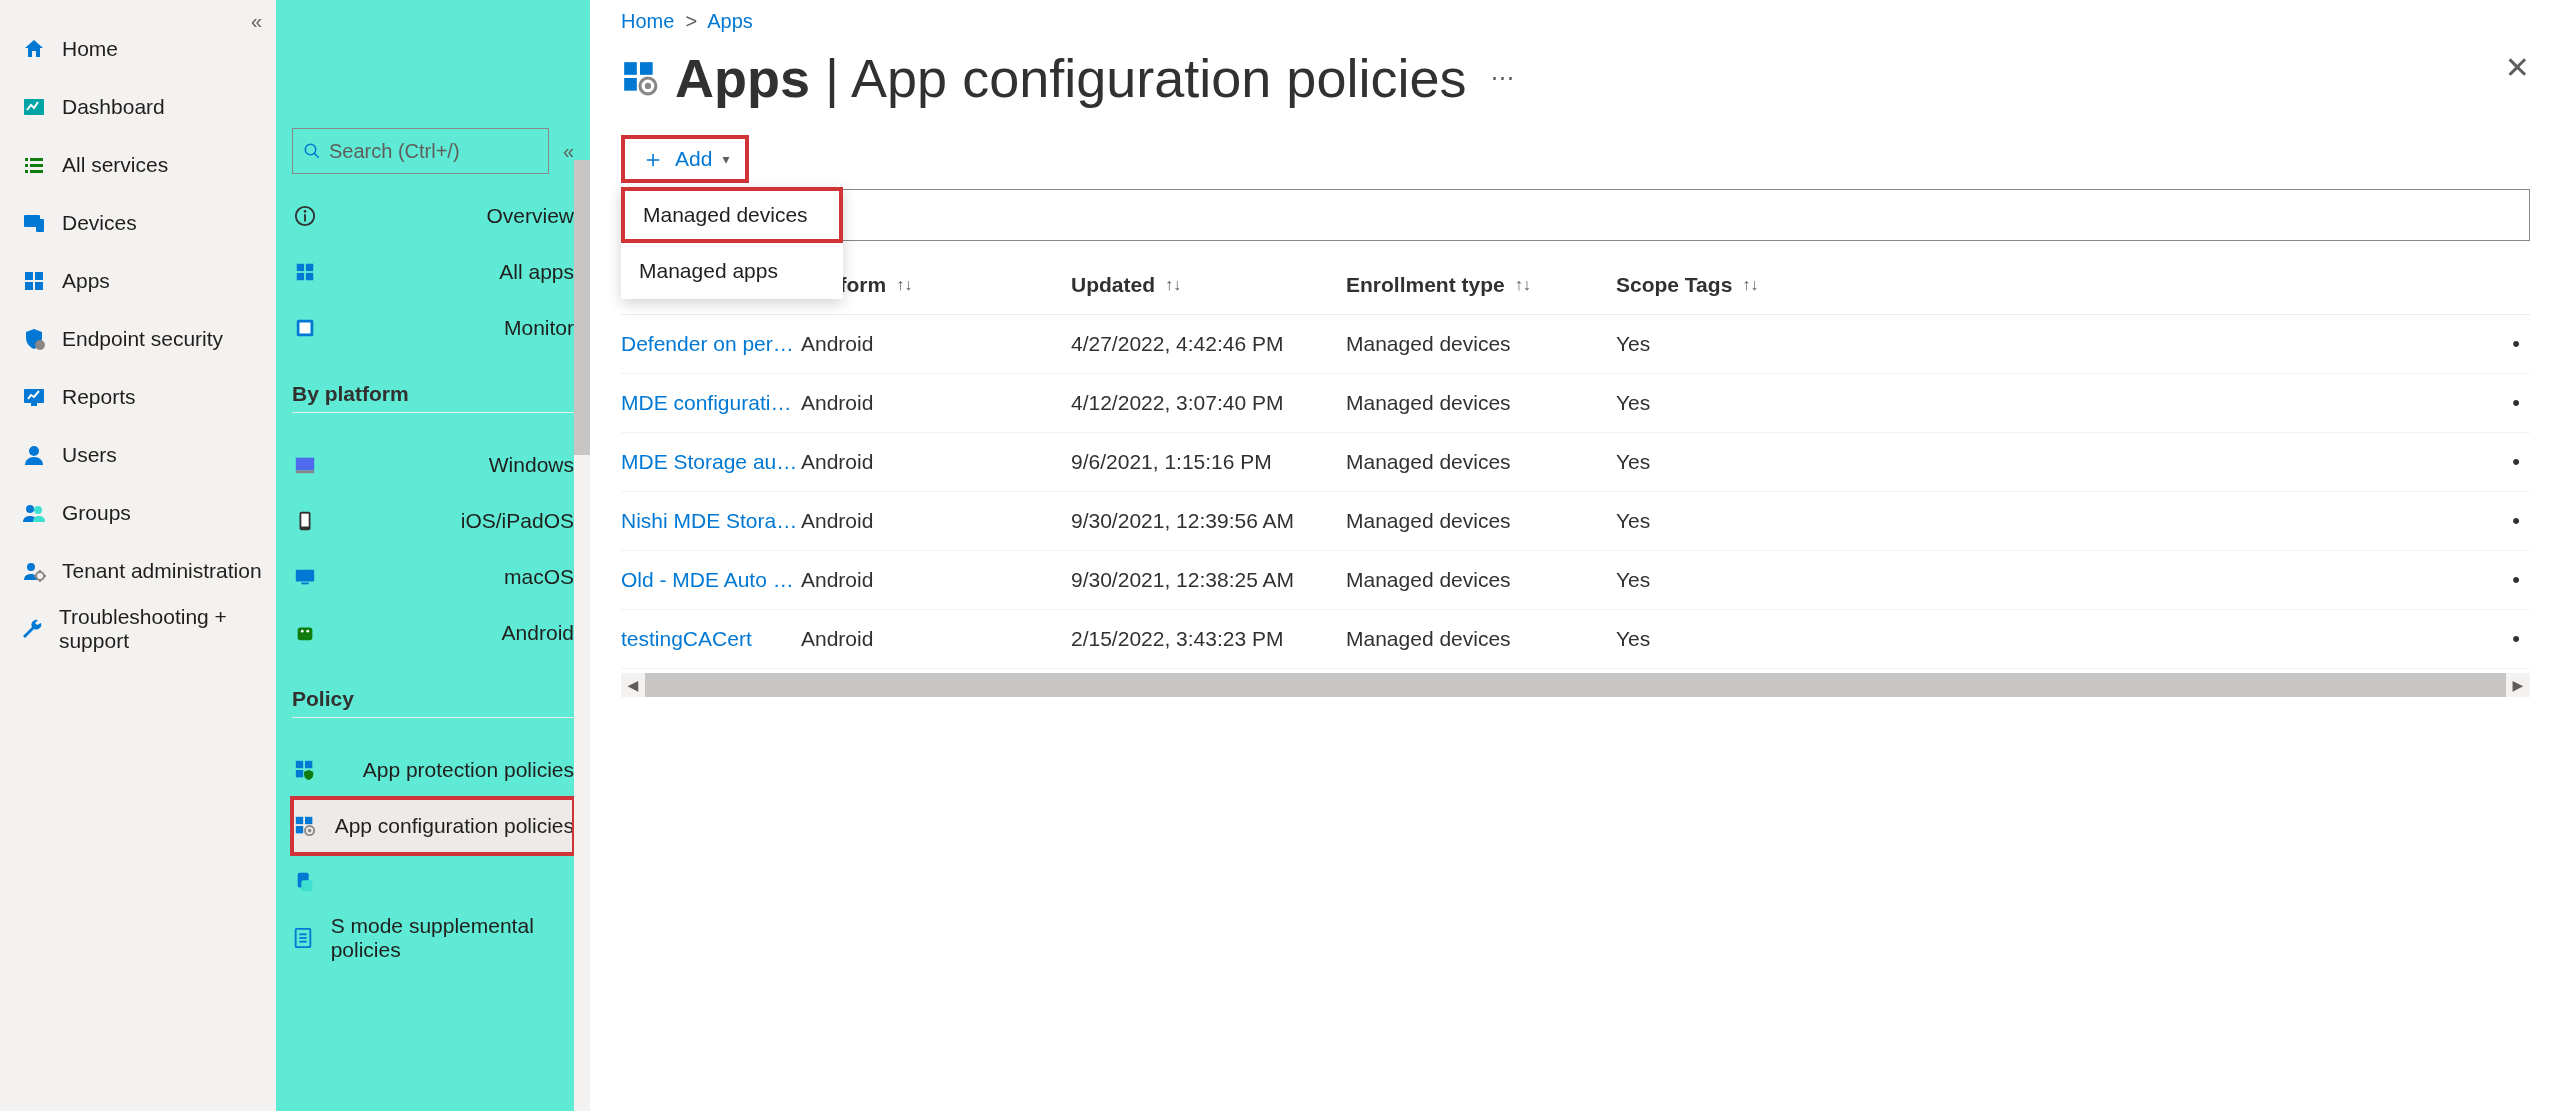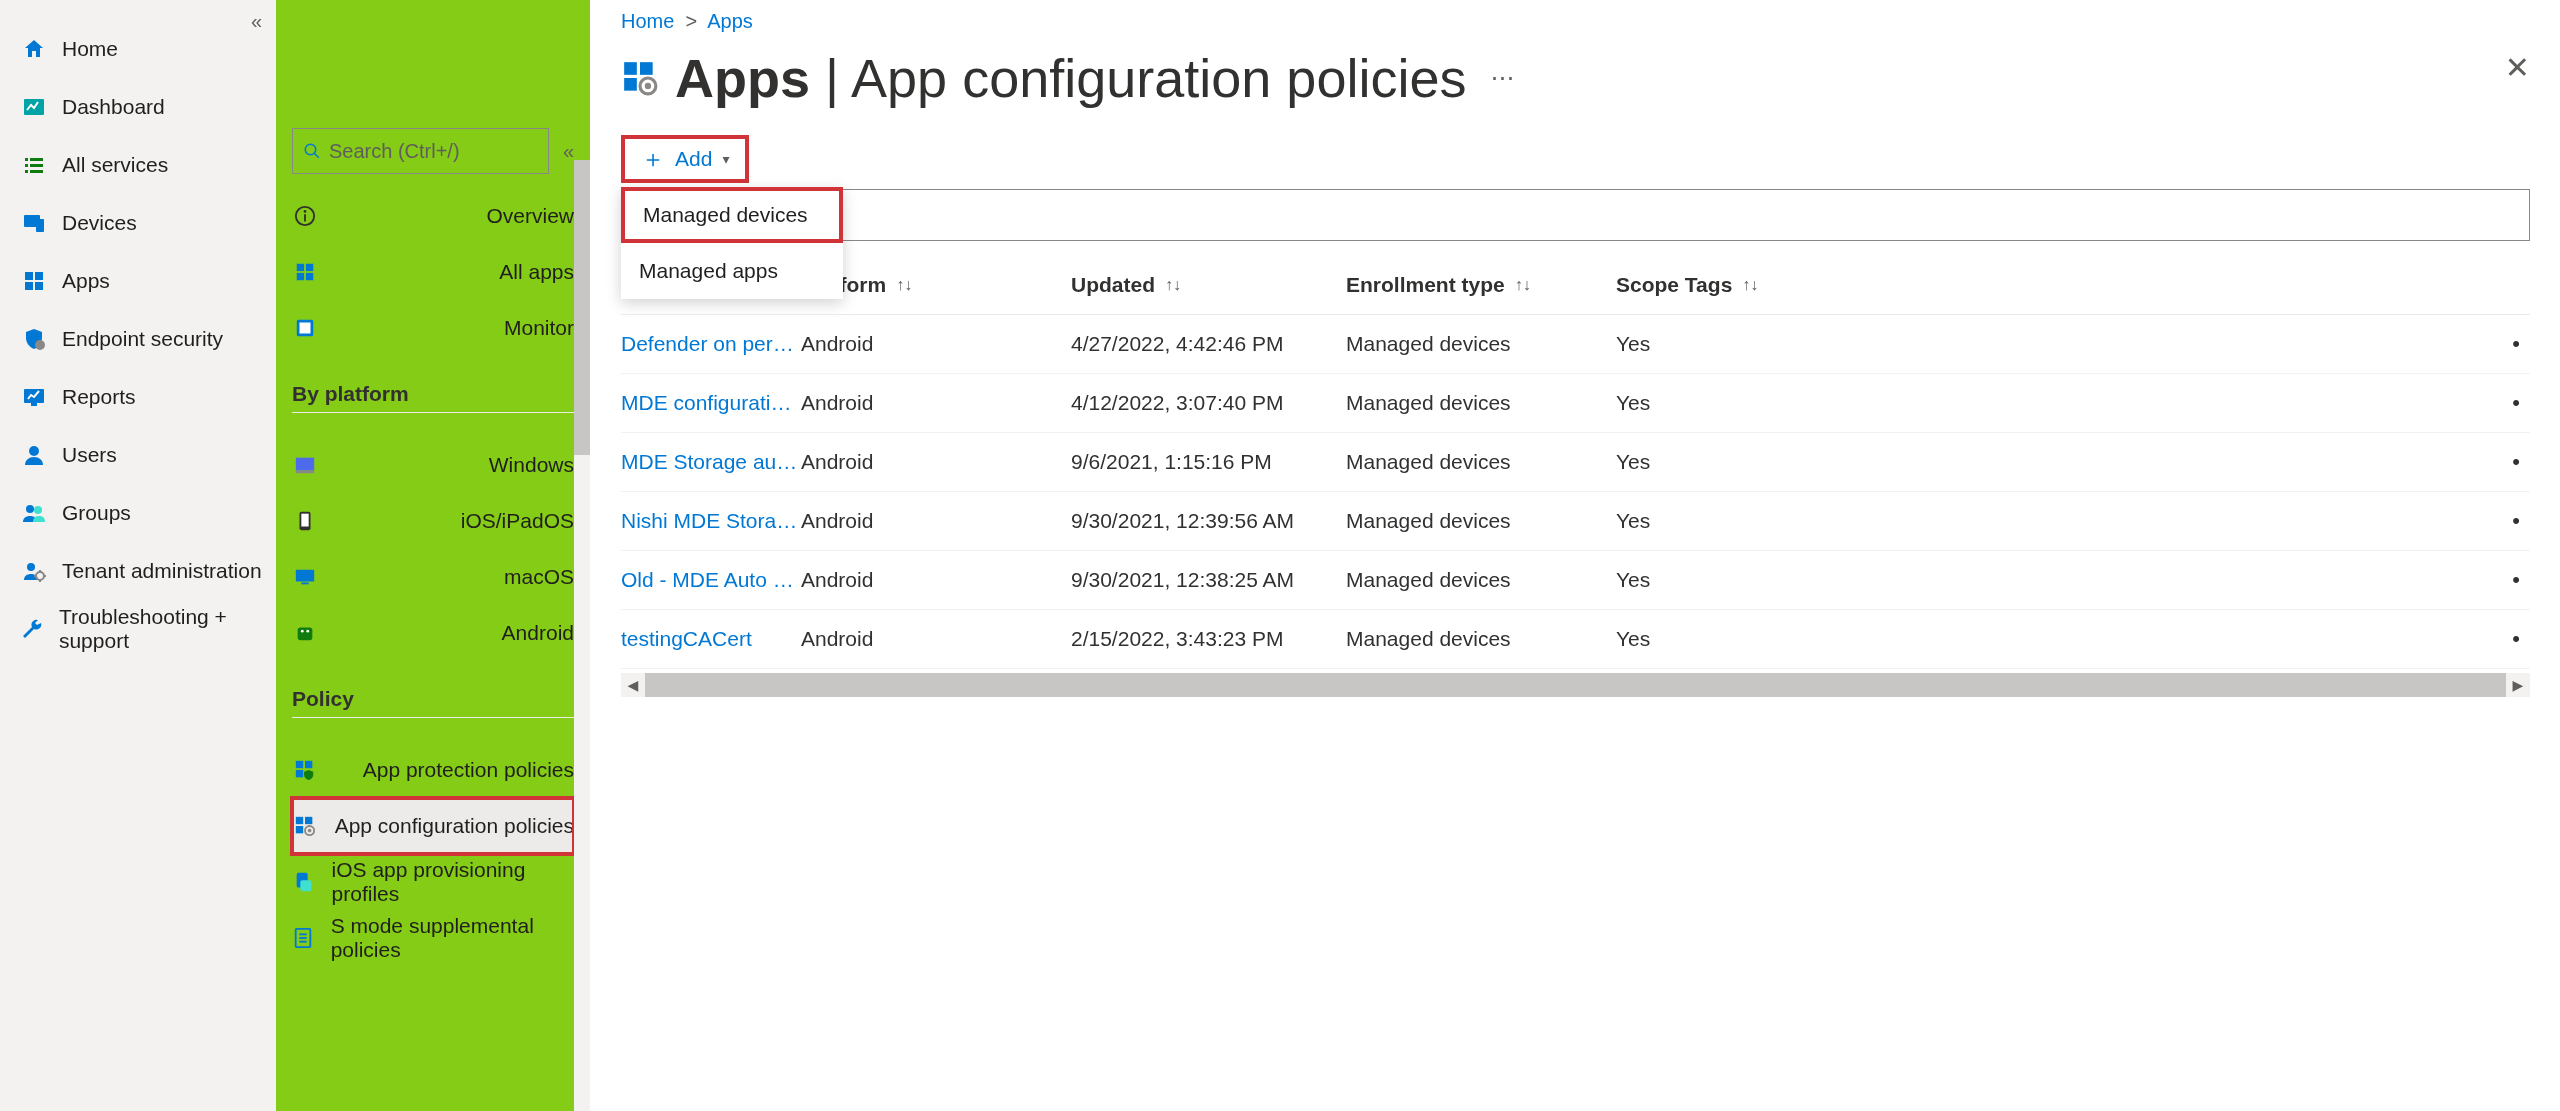--- a/index.html
+++ b/index.html
@@ -5,21 +5,21 @@
   * { box-sizing: border-box; margin: 0; padding: 0; font-family: "Segoe UI", sans-serif; }
   body { background: #fff; width: 2560px; height: 1111px; overflow: hidden; color: #323130; font-size: 21px; }
   .root { display: flex; height: 100%; }
   
   .nav-main { width: 276px; background: #f3f2f1; padding-top: 20px; position: relative; flex-shrink: 0; }
   .nav-collapse { position: absolute; top: 10px; right: 14px; font-size: 20px; color: #605e5c; cursor: pointer; }
   .nav-item { display: flex; align-items: center; height: 58px; padding-left: 20px; cursor: pointer; color: #201f1e; }
   .nav-item .icon { width: 28px; height: 28px; margin-right: 14px; display: flex; align-items: center; justify-content: center; }
   .nav-item span.lbl { font-size: 21px; }
   
-  .nav-sub { width: 315px; background: #84cc16; position: relative; flex-shrink: 0; border-right:1px solid #fff;}
+  .nav-sub { width: 315px; background: #5eead4; position: relative; flex-shrink: 0; border-right:1px solid #fff;}
   .sub-top { padding: 16px 16px 0 16px; }
   .search-row { display: flex; align-items: center; gap: 14px; }
   .search-box { flex: 1; display: flex; align-items: center; border: 1px solid #8a8886; height: 46px; padding: 0 10px; color: #605e5c; font-size: 20px; }
   .search-box .sicon { color: #0078d4; margin-right: 8px; }
   .sub-collapse { font-size: 20px; color: #605e5c; cursor: pointer; }
   .sub-scroll { position: absolute; right: 0; top: 160px; bottom: 0; width: 16px; background:#f3f2f1;}
   .sub-thumb { position:absolute; top:0; left:0; right:0; height:295px; background:#c8c6c4;}
   .sub-list { padding: 14px 16px 0 16px; }
   .sub-item { display: flex; align-items: center; height: 56px; cursor: pointer; color:#201f1e;justify-content:space-between;}
   .sub-item .icon { width:26px; height:26px; margin-right: 16px; display:flex; align-items:center; justify-content:center;}
@@ -301,21 +301,20 @@
           </span>
         <span>App configuration policies</span>
       </div>
       <div class="sub-item">
         <span class="icon">
             <svg width="22" height="22" viewBox="0 0 24 24">
               <rect x="4" y="2" width="12" height="16" rx="2" fill="#0078d4"></rect>
               <rect x="8" y="10" width="12" height="12" rx="2" fill="#40e0d0"></rect>
             </svg>
           </span>
-        <span>iOS app provisioning profiles</span>
       </div>
       <div class="sub-item">
         <span class="icon">
             <svg width="22" height="22" viewBox="0 0 24 24">
               <rect x="4" y="2" width="16" height="20" rx="1" fill="none" stroke="#0078d4" stroke-width="2"></rect>
               <line x1="8" y1="8" x2="16" y2="8" stroke="#0078d4" stroke-width="2"></line>
               <line x1="8" y1="12" x2="16" y2="12" stroke="#0078d4" stroke-width="2"></line>
               <line x1="8" y1="16" x2="16" y2="16" stroke="#0078d4" stroke-width="2"></line>
             </svg>
           </span>

